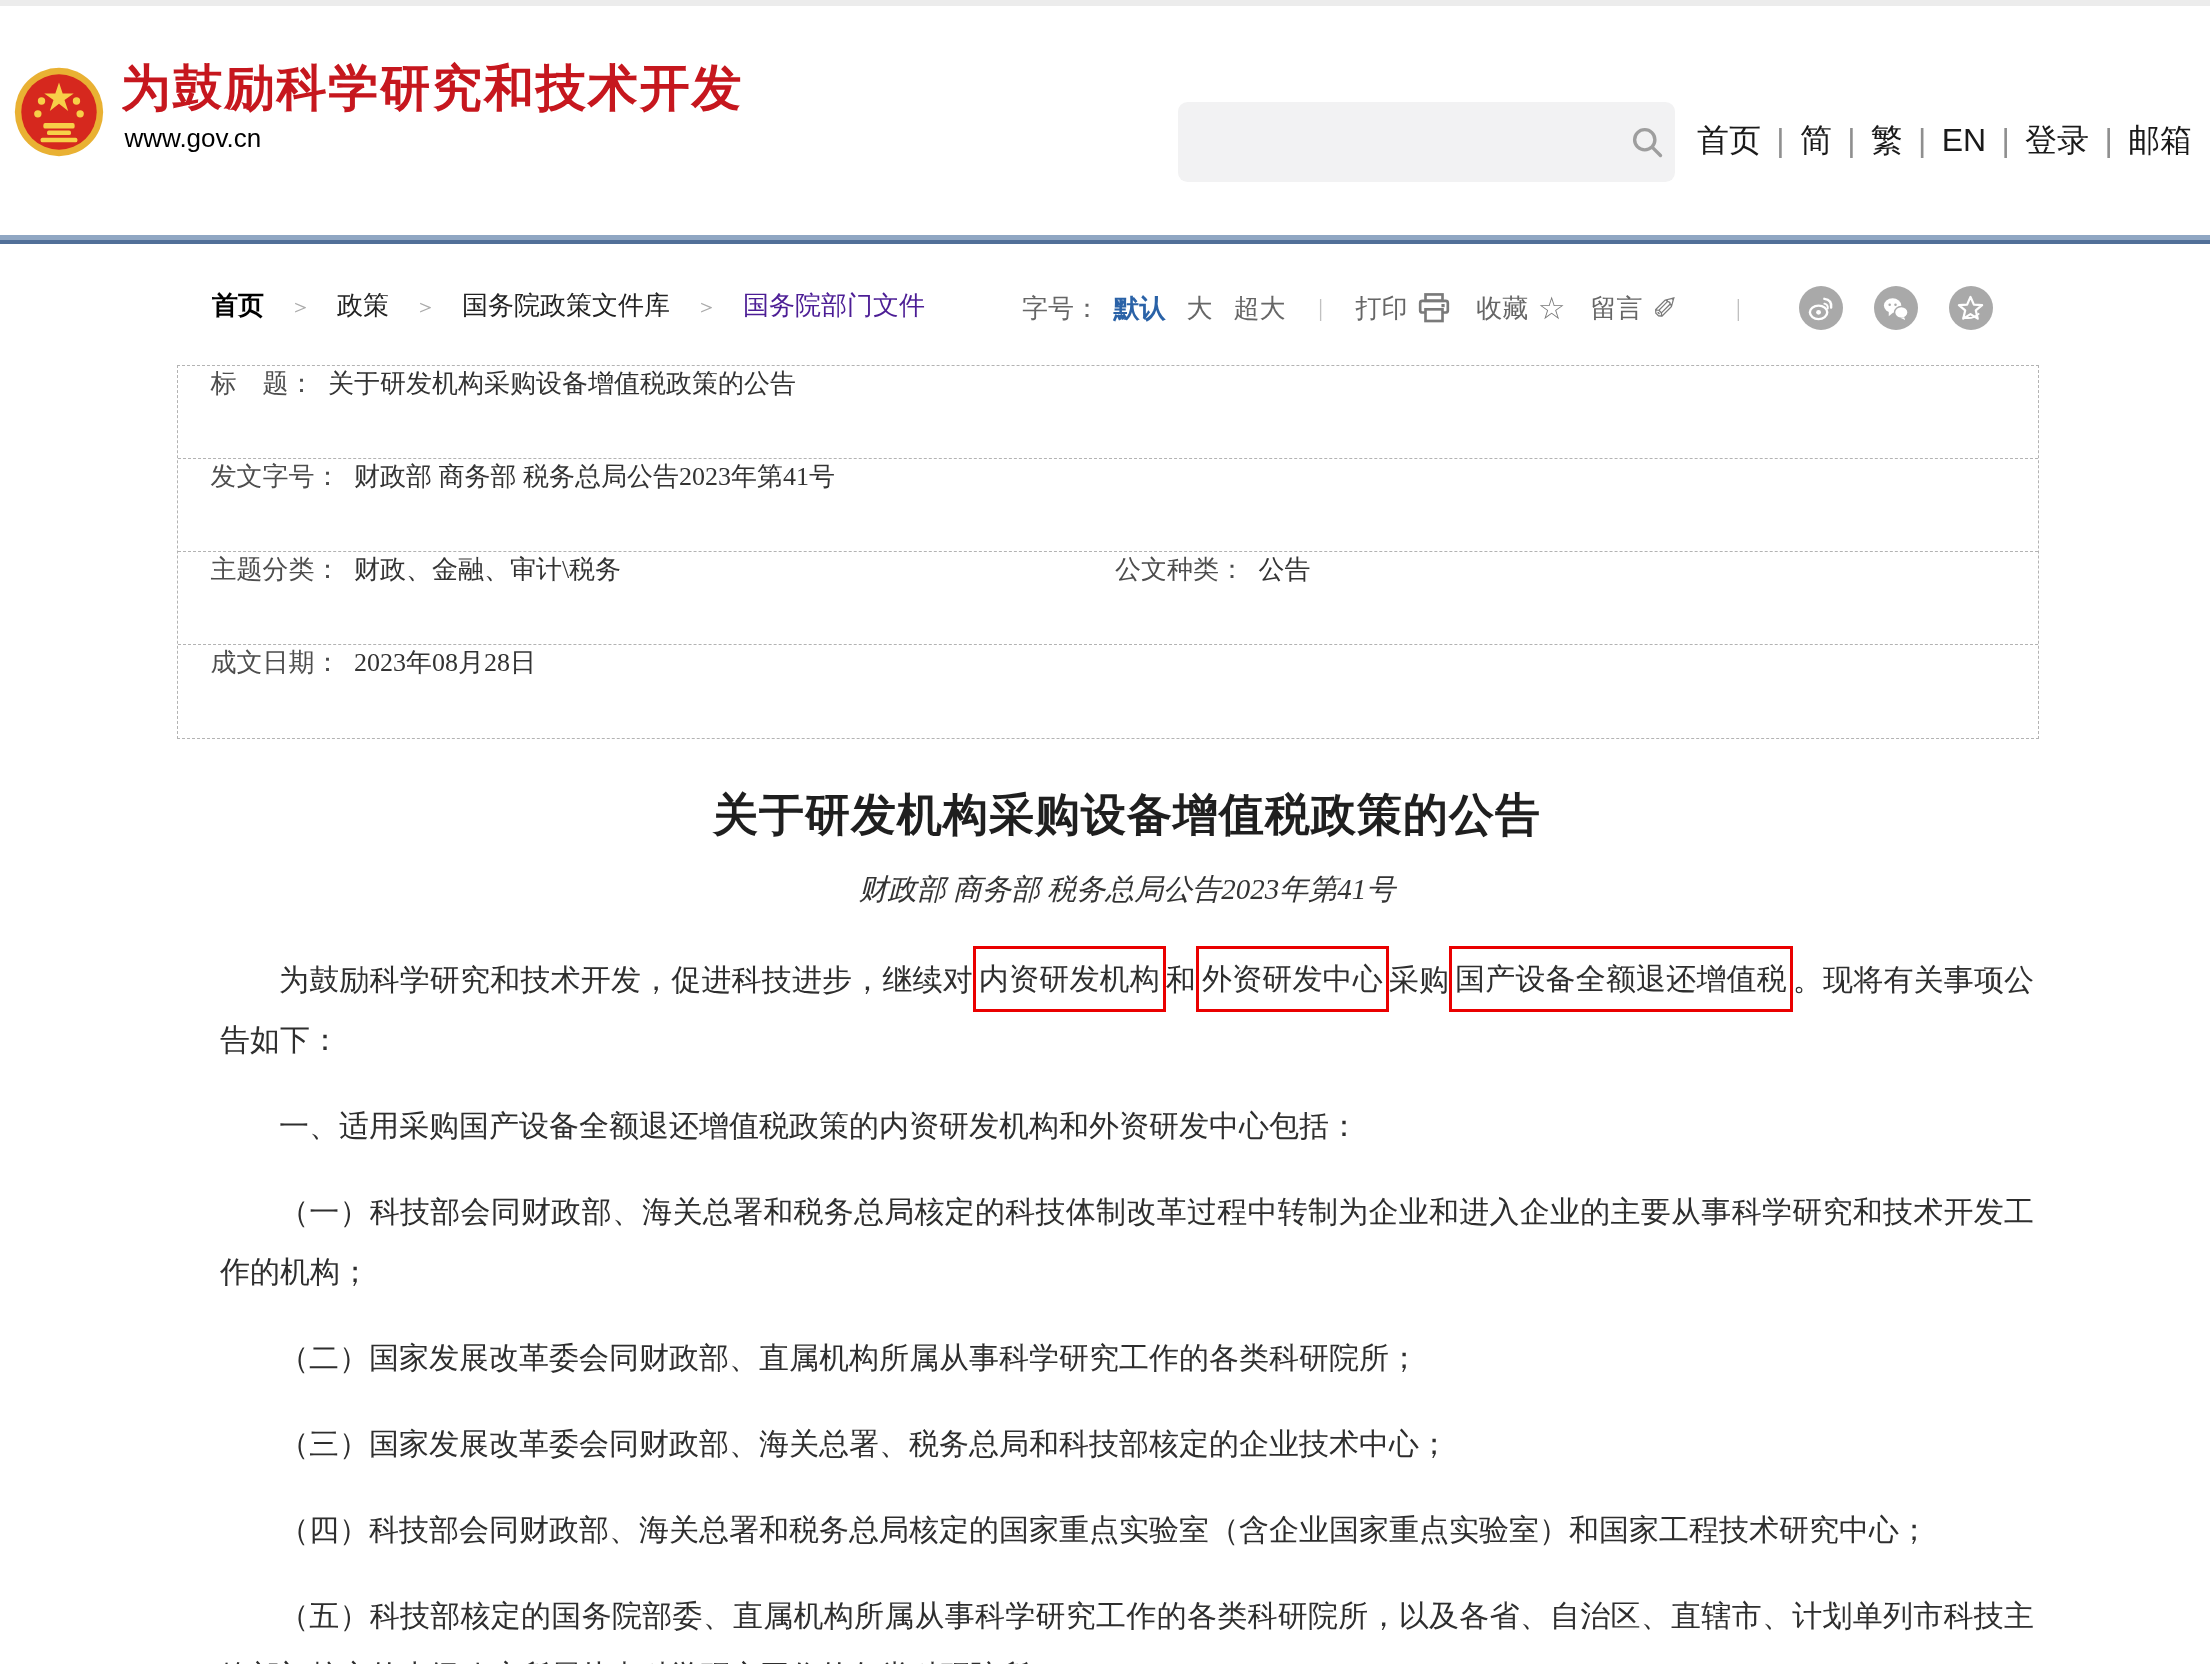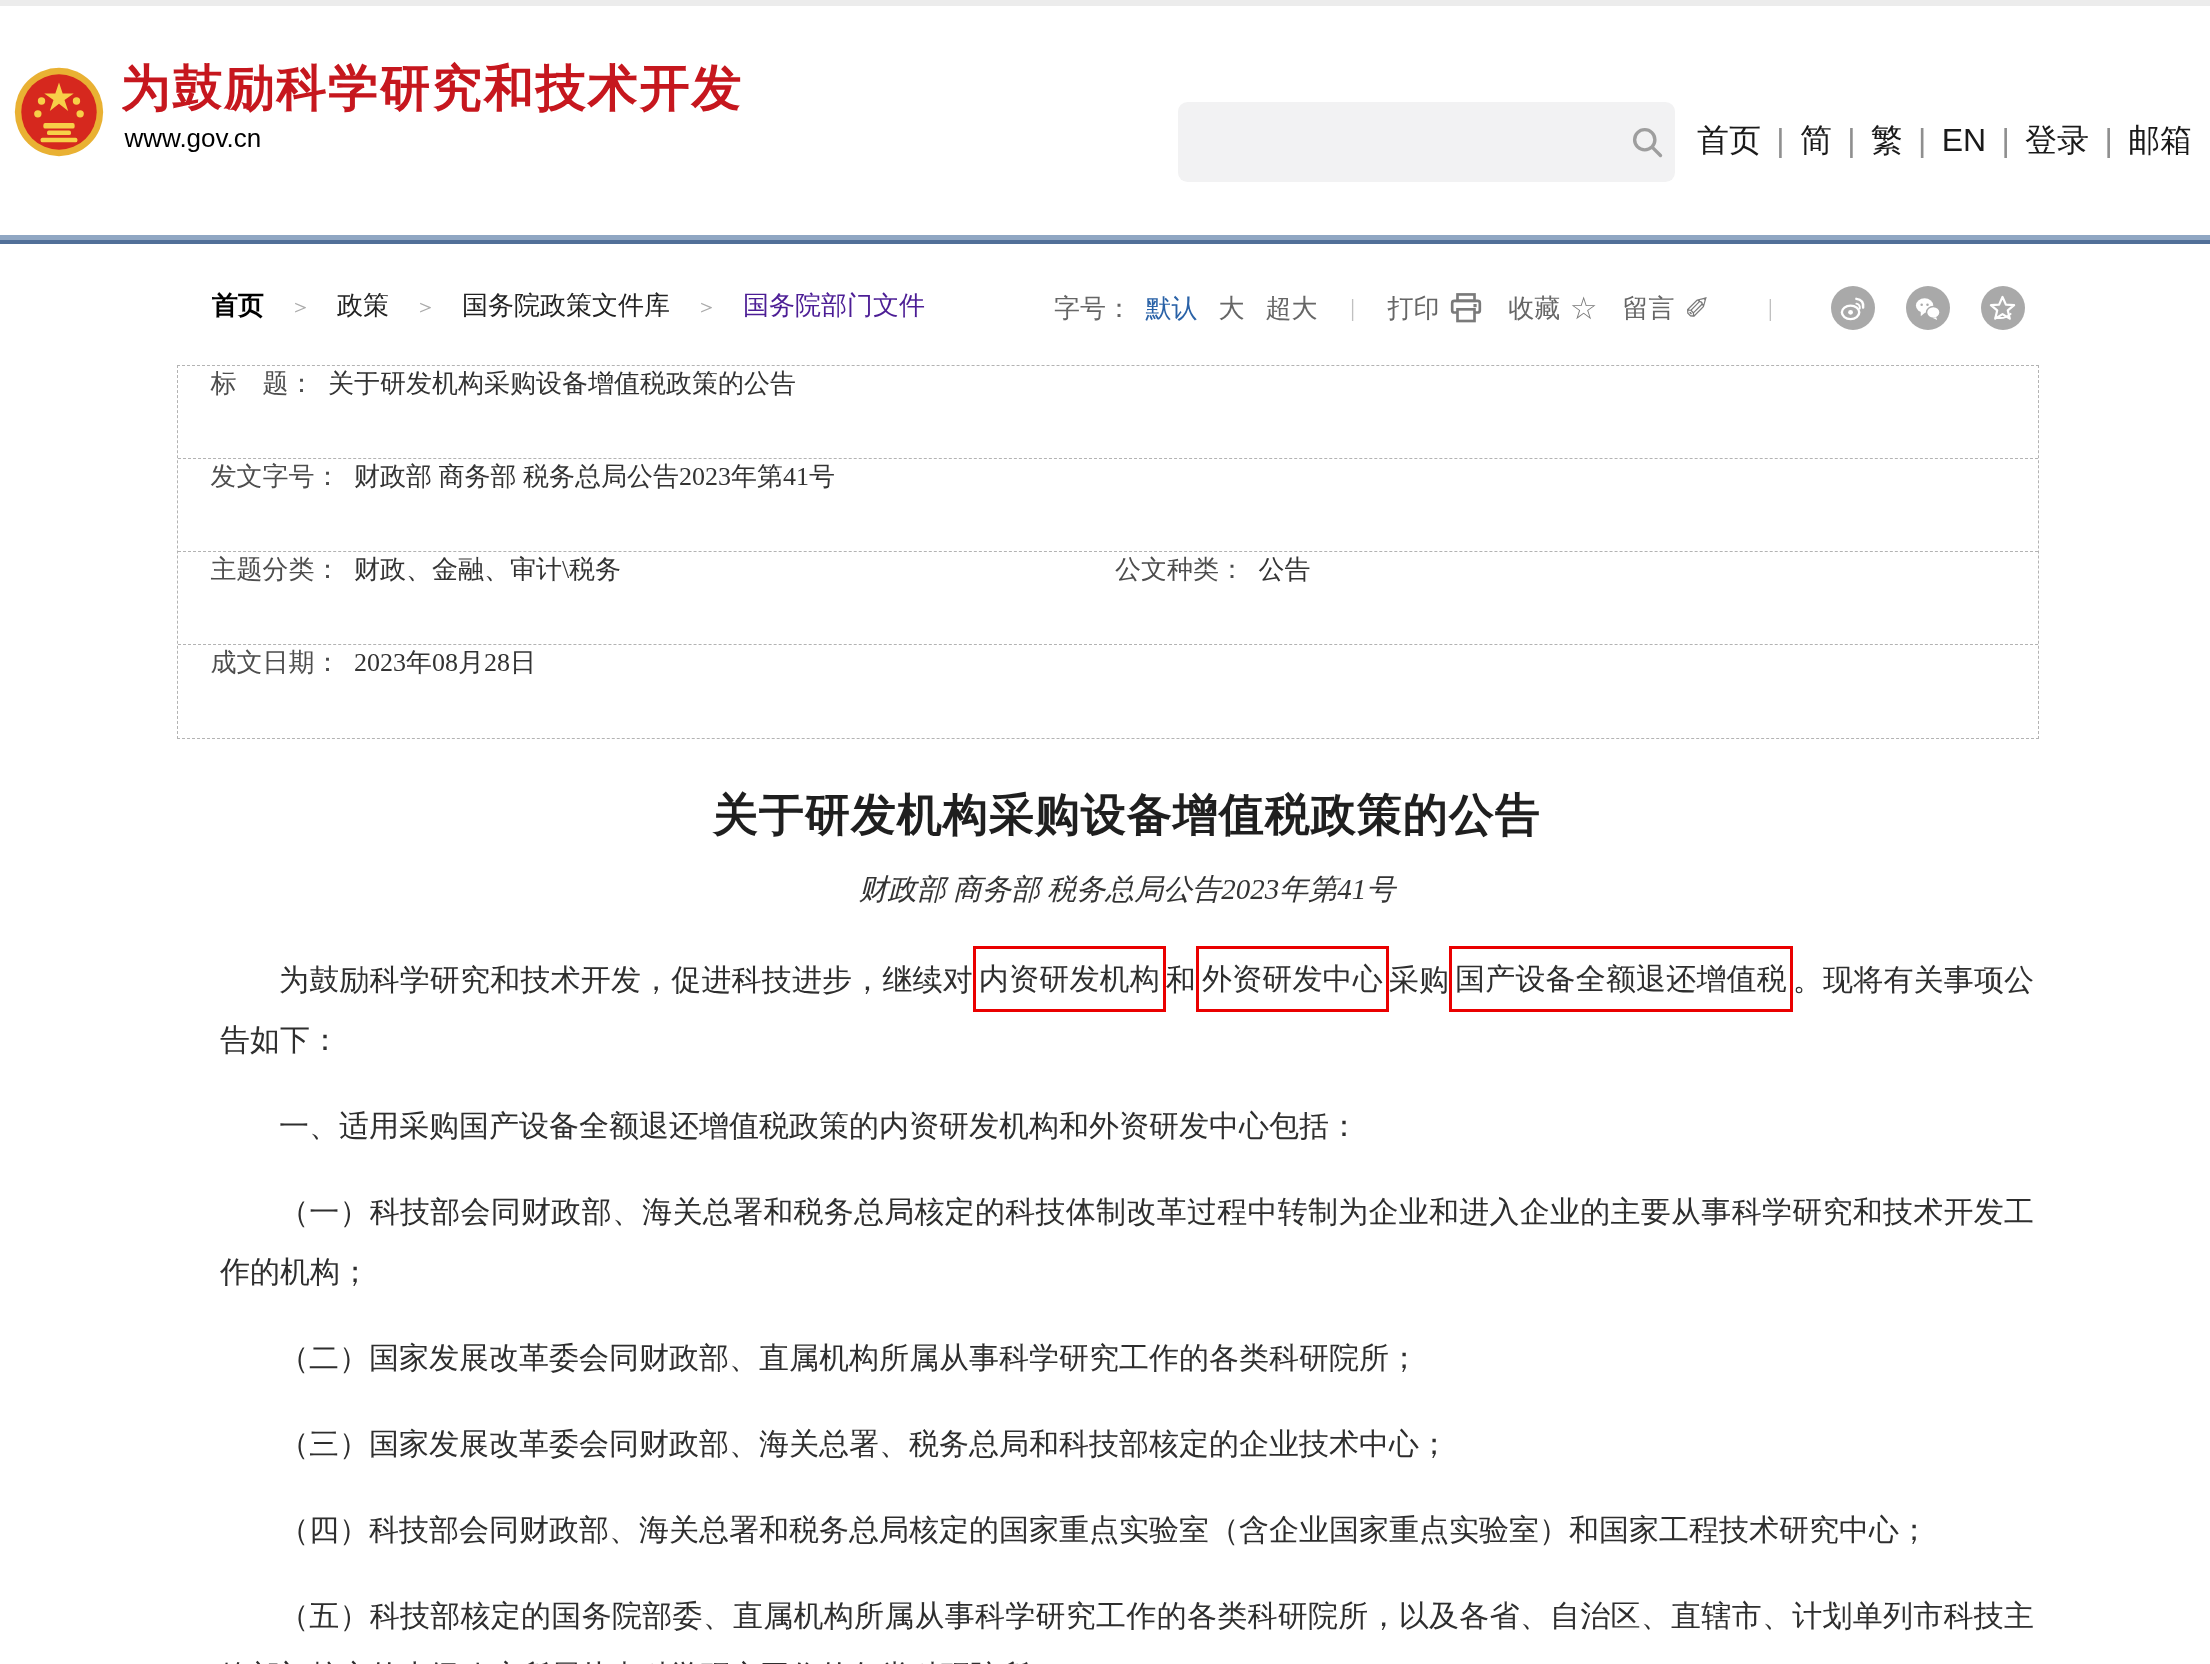--- a/index.html
+++ b/index.html
@@ -26,23 +26,23 @@
   .blue-divider { height:9.6px; background:linear-gradient(#90a7c3 0 55%, #516f98 55% 100%); }
 
   
   .crumb-row { position:relative; height:63px; margin-top:32.5px; }
   .breadcrumb { position:absolute; left:212px; top:11.5px; font-size:26px; white-space:nowrap; }
   .breadcrumb a { color:#222; text-decoration:none; }
   .breadcrumb .first { font-weight:bold; color:#000; }
   .breadcrumb .sep { color:#aaa; margin:0 19px; font-size:22px; }
   .breadcrumb .current { color:#4c1d95; }
 
-  .doc-toolbar { position:absolute; left:1054px; top:9.6px; display:flex; align-items:center; font-size:26px; color:#666; white-space:nowrap; }
+  .doc-toolbar { position:absolute; left:1022px; top:9.6px; display:flex; align-items:center; font-size:26px; color:#666; white-space:nowrap; }
   .doc-toolbar a { color:#666; text-decoration:none; }
-  .fs-default { color:#2a62a7 !important; font-weight:normal; margin-left:13.4px;text-align:right; }
+  .fs-default { color:#2a62a7 !important; font-weight:bold; margin-left:13.4px;text-align:right; }
   .fs-opt { margin-left:21px; }
   .tb-vbar { color:#c0c0c0; margin:0 32.5px; font-weight:200; }
   .tb-item { margin-right:9.6px; }
   .tb-icon { display:inline-flex; vertical-align:middle; margin-right:25px; color:#7a7a7a; font-size:31px; font-family:"DejaVu Sans",sans-serif; }
   .share-group { display:flex; align-items:center; margin-left:27px; }
   .share-circle { width:44px; height:44px; border-radius:50%; background:#a9a9a9; display:flex; align-items:center; justify-content:center; margin-left:31px; cursor:pointer; }
 
   
   .meta-box { margin:25px 0 0 177px; width:1862px; border:1.9px dashed #b3b3b3; }
   .meta-row { display:flex; height:93px; align-items:flex-start; border-bottom:1.9px dashed #b3b3b3; }

